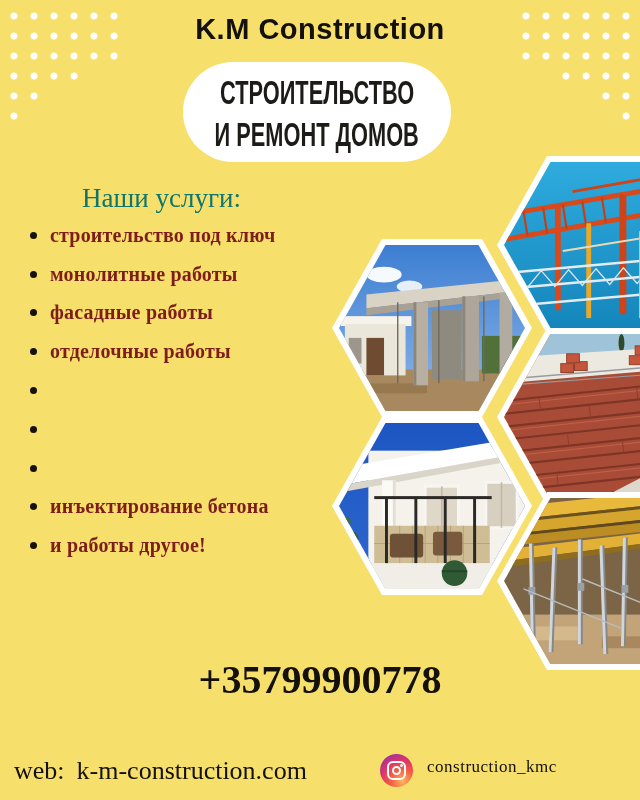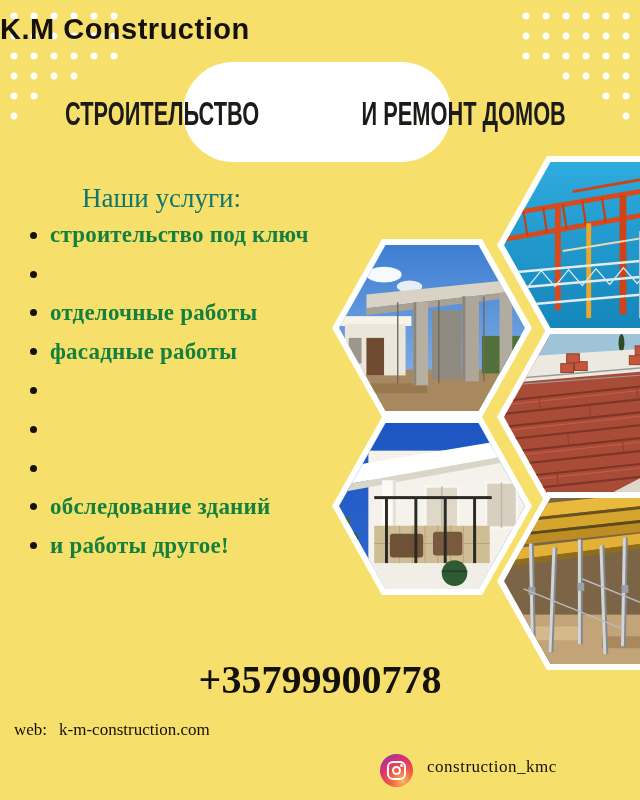--- a/index.html
+++ b/index.html
@@ -10,52 +10,52 @@
 
   
   .dots { position:absolute; width:120px; height:120px;
           background-image:radial-gradient(circle, #FFFFFF 3.2px, rgba(255,255,255,0) 3.9px);
           background-size:20px 20px; }
   .dots-tl { left:4px; top:6px;
     clip-path:polygon(0 0,100% 0,100% 50%,66.7% 50%,66.7% 66.6%,33.3% 66.6%,33.3% 83.3%,16.6% 83.3%,16.6% 100%,0 100%); }
   .dots-tr { left:516px; top:6px;
     clip-path:polygon(0 0,100% 0,100% 100%,83.3% 100%,83.3% 83.3%,66.6% 83.3%,66.6% 66.6%,33.3% 66.6%,33.3% 50%,0 50%); }
 
-  .company { position:absolute; top:13px; left:0; right:0; text-align:left;
+  .company { position:absolute; top:13px; left:0; right:0; text-align:center;
              font-weight:800; font-size:29px; letter-spacing:.5px; color:#14110D; }
 
   .badge { position:absolute; left:183px; top:62px; width:268px; height:100px;
-           background:#FFFFFF; border-radius:50px; display:flex; 
+           background:#FFFFFF; border-radius:50px; display:flex; flex-direction:column;
            justify-content:center; align-items:center; padding-top:4px; }
   .badge-line { display:block; white-space:nowrap; font-weight:700; font-size:33px;
                 line-height:42px; color:#1D1B18; transform:scaleX(.66); transform-origin:center; }
 
   .svc-heading { position:absolute; left:82px; top:183px;
                  font-family:"Liberation Serif", serif; font-size:27px; color:#0f766e; }
 
   .svc-list { position:absolute; left:30px; top:216px; width:330px; }
   .svc-line { height:38.8px; display:flex; align-items:center; }
   .svc-dot { width:7px; height:7px; border-radius:50%; background:#15120E; margin-right:13px; flex:0 0 auto; }
-  .svc-text { font-family:"Liberation Serif", serif; font-weight:700; font-size:23px;
-              color:#15803d; letter-spacing:.2px; white-space:nowrap; }
+  .svc-text { font-family:"Liberation Serif", serif; font-weight:700; font-size:20px;
+              color:#7f1d1d; letter-spacing:.2px; white-space:nowrap; }
   .svc-wrap { margin-left:-12px; }
 
   
   .hex { position:absolute; width:200px; height:178px; }
   .hex-white { position:absolute; inset:0; background:#FFFFFF;
                clip-path:polygon(25% 0,75% 0,100% 50%,75% 100%,25% 100%,0 50%); }
   .hex-img { position:absolute; left:7px; right:7px; top:6px; bottom:6px; overflow:hidden;
              clip-path:polygon(25% 0,75% 0,100% 50%,75% 100%,25% 100%,0 50%); }
   .hex-img svg { display:block; width:100%; height:100%; }
 
   .phone { position:absolute; left:0; right:0; top:656px; text-align:center;
            font-family:"Liberation Serif", serif; font-weight:700; font-size:40px; color:#14110D; }
 
-  .web-line { position:absolute; left:14px; top:720px; font-family:"Liberation Serif", serif;
-              font-size:17px; color:#14110D; }
+  .web-line { position:absolute; left:14px; top:756px; font-family:"Liberation Serif", serif;
+              font-size:26px; color:#14110D; }
   .web-line .site { margin-left:12px; }
 
   .ig-icon { position:absolute; left:380px; top:754px; width:33px; height:33px; border-radius:50%;
              background:radial-gradient(circle at 68% 82%, #FDB860 0%, #F56040 32%, #D9326E 62%, #9A34A8 86%, #7B35B2 100%); }
   .ig-cam { position:absolute; inset:7px; border:2px solid #fff; border-radius:6px; }
   .ig-lens { position:absolute; left:50%; top:50%; width:9px; height:9px; margin:-4.5px 0 0 -4.5px;
              border:2px solid #fff; border-radius:50%; }
   .ig-dot { position:absolute; right:1px; top:1px; width:3px; height:3px; background:#fff; border-radius:50%; }
 
   .ig-handle { position:absolute; left:427px; top:757px; font-family:"Liberation Serif", serif;
@@ -77,41 +77,42 @@
   </div>
 
   <div class="svc-heading">Наши услуги:</div>
   <div class="svc-list" id="services-list">
       <div class="svc-line">
         <span class="svc-dot"></span>
         <span class="svc-text">строительство под ключ</span>
       </div>
       <div class="svc-line">
         <span class="svc-dot"></span>
+        <span class="svc-text">монолитные работы</span>
+      </div>
+      <div class="svc-line">
+        <span class="svc-dot"></span>
+        <span class="svc-text">фасадные работы</span>
       </div>
       <div class="svc-line">
         <span class="svc-dot"></span>
         <span class="svc-text">отделочные работы</span>
       </div>
       <div class="svc-line">
         <span class="svc-dot"></span>
-        <span class="svc-text">фасадные работы</span>
-      </div>
-      <div class="svc-line">
-        <span class="svc-dot"></span>
-      </div>
-      <div class="svc-line">
-        <span class="svc-dot"></span>
-      </div>
-      <div class="svc-line">
-        <span class="svc-dot"></span>
-      </div>
-      <div class="svc-line">
-        <span class="svc-dot"></span>
-        <span class="svc-text">обследование зданий</span>
+      </div>
+      <div class="svc-line">
+        <span class="svc-dot"></span>
+      </div>
+      <div class="svc-line">
+        <span class="svc-dot"></span>
+      </div>
+      <div class="svc-line">
+        <span class="svc-dot"></span>
+        <span class="svc-text">инъектирование бетона</span>
       </div>
       <div class="svc-line">
         <span class="svc-dot"></span>
         <span class="svc-text">и работы другое!</span>
       </div>
     </div>
 
   <div class="hex" style="left:497px; top:156px;">
     <div class="hex-white"></div>
     <div class="hex-img">

